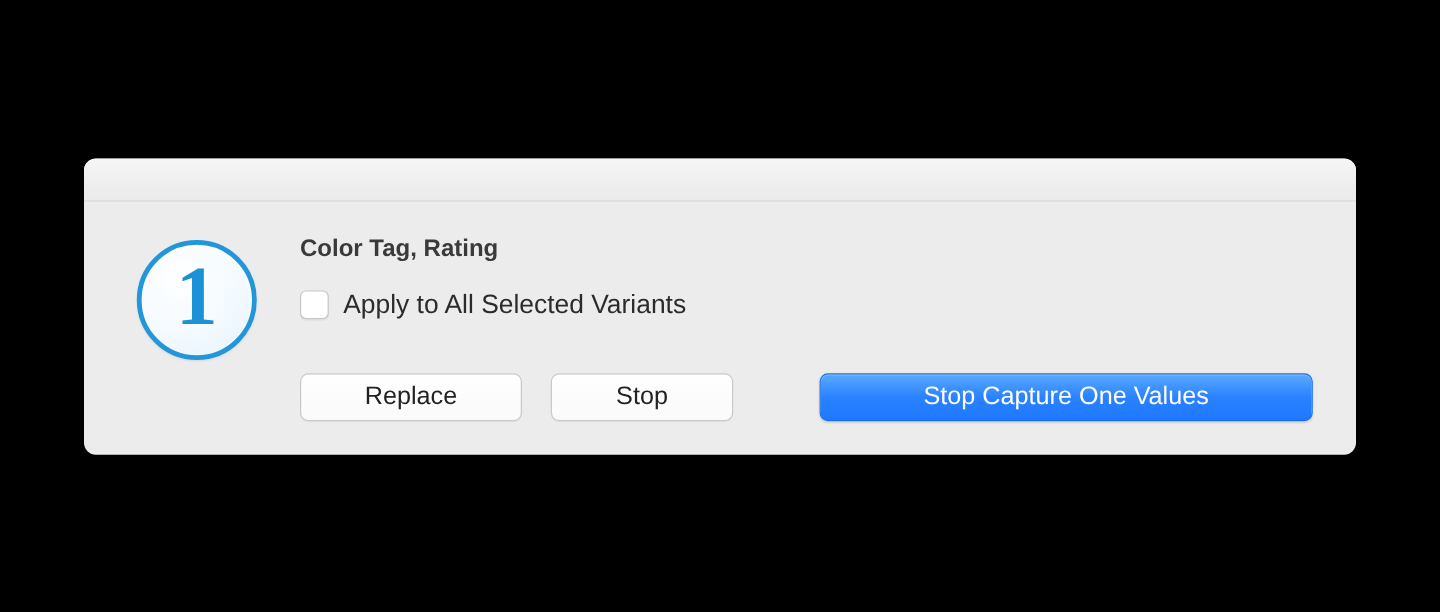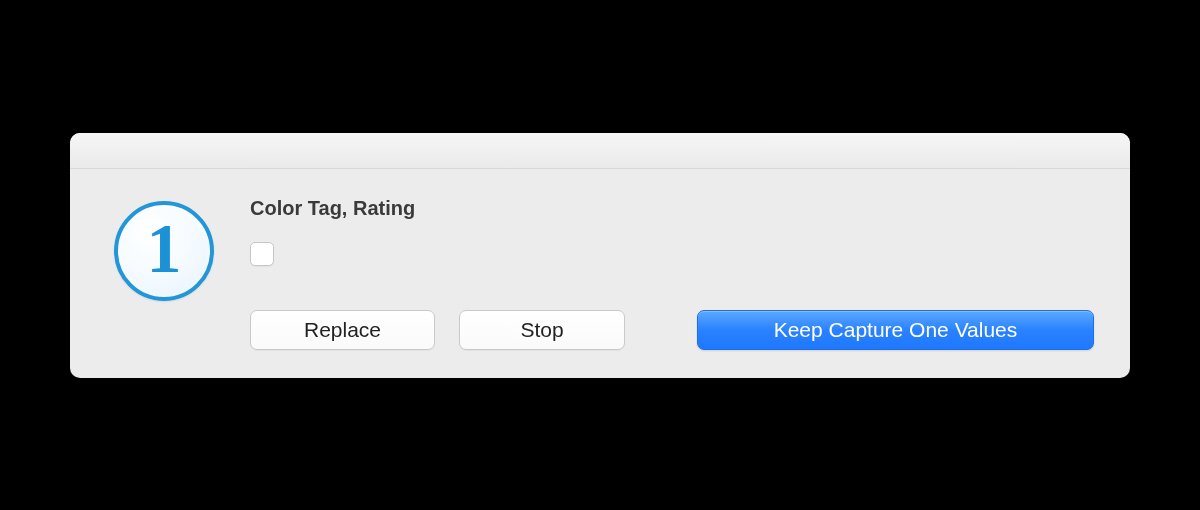--- a/index.html
+++ b/index.html
@@ -103,21 +103,21 @@
       justify-content: center;
       cursor: default;
       user-select: none;
       border: 1px solid #c9c9c9;
       background: linear-gradient(to bottom, #ffffff, #fafafa);
       color: #222;
       box-shadow: 0 1px 0 rgba(0,0,0,0.04);
       padding: 0 34px;
     }
     .btn-replace { width: 185px; }
-    .btn-stop    { width: 166px; }
+    .btn-stop    { width: 152px; }
     .spacer { flex: 0 0 24px; }
     .btn-primary {
       flex: 1 1 auto;
       background: linear-gradient(to bottom, #5aa9ff, #2a82ff 50%, #1f78ff);
       border: 1px solid #1b6fe8;
       color: #fff;
       font-weight: 400;
       box-shadow: 0 1px 2px rgba(0,0,0,0.12), inset 0 1px 0 rgba(255,255,255,0.25);
     }
   </style>
@@ -129,22 +129,23 @@
   <div class="content">
     <div class="icon-col">
       <div class="app-icon-circle">
         <span class="digit">1</span>
       </div>
     </div>
     <div class="text-col">
       <div class="subtext">Color Tag, Rating</div>
       <div class="checkbox-row">
         <div class="checkbox"></div>
+        <div class="checkbox-label">Apply to All Selected Variants</div>
       </div>
       <div class="button-row">
         <div class="btn btn-replace">Replace</div>
         <div class="btn btn-stop">Stop</div>
         <div class="spacer"></div>
-        <div class="btn btn-primary">Keep Capture One Values</div>
+        <div class="btn btn-primary">Stop Capture One Values</div>
       </div>
     </div>
   </div>
 </div>
 
 </body></html>

